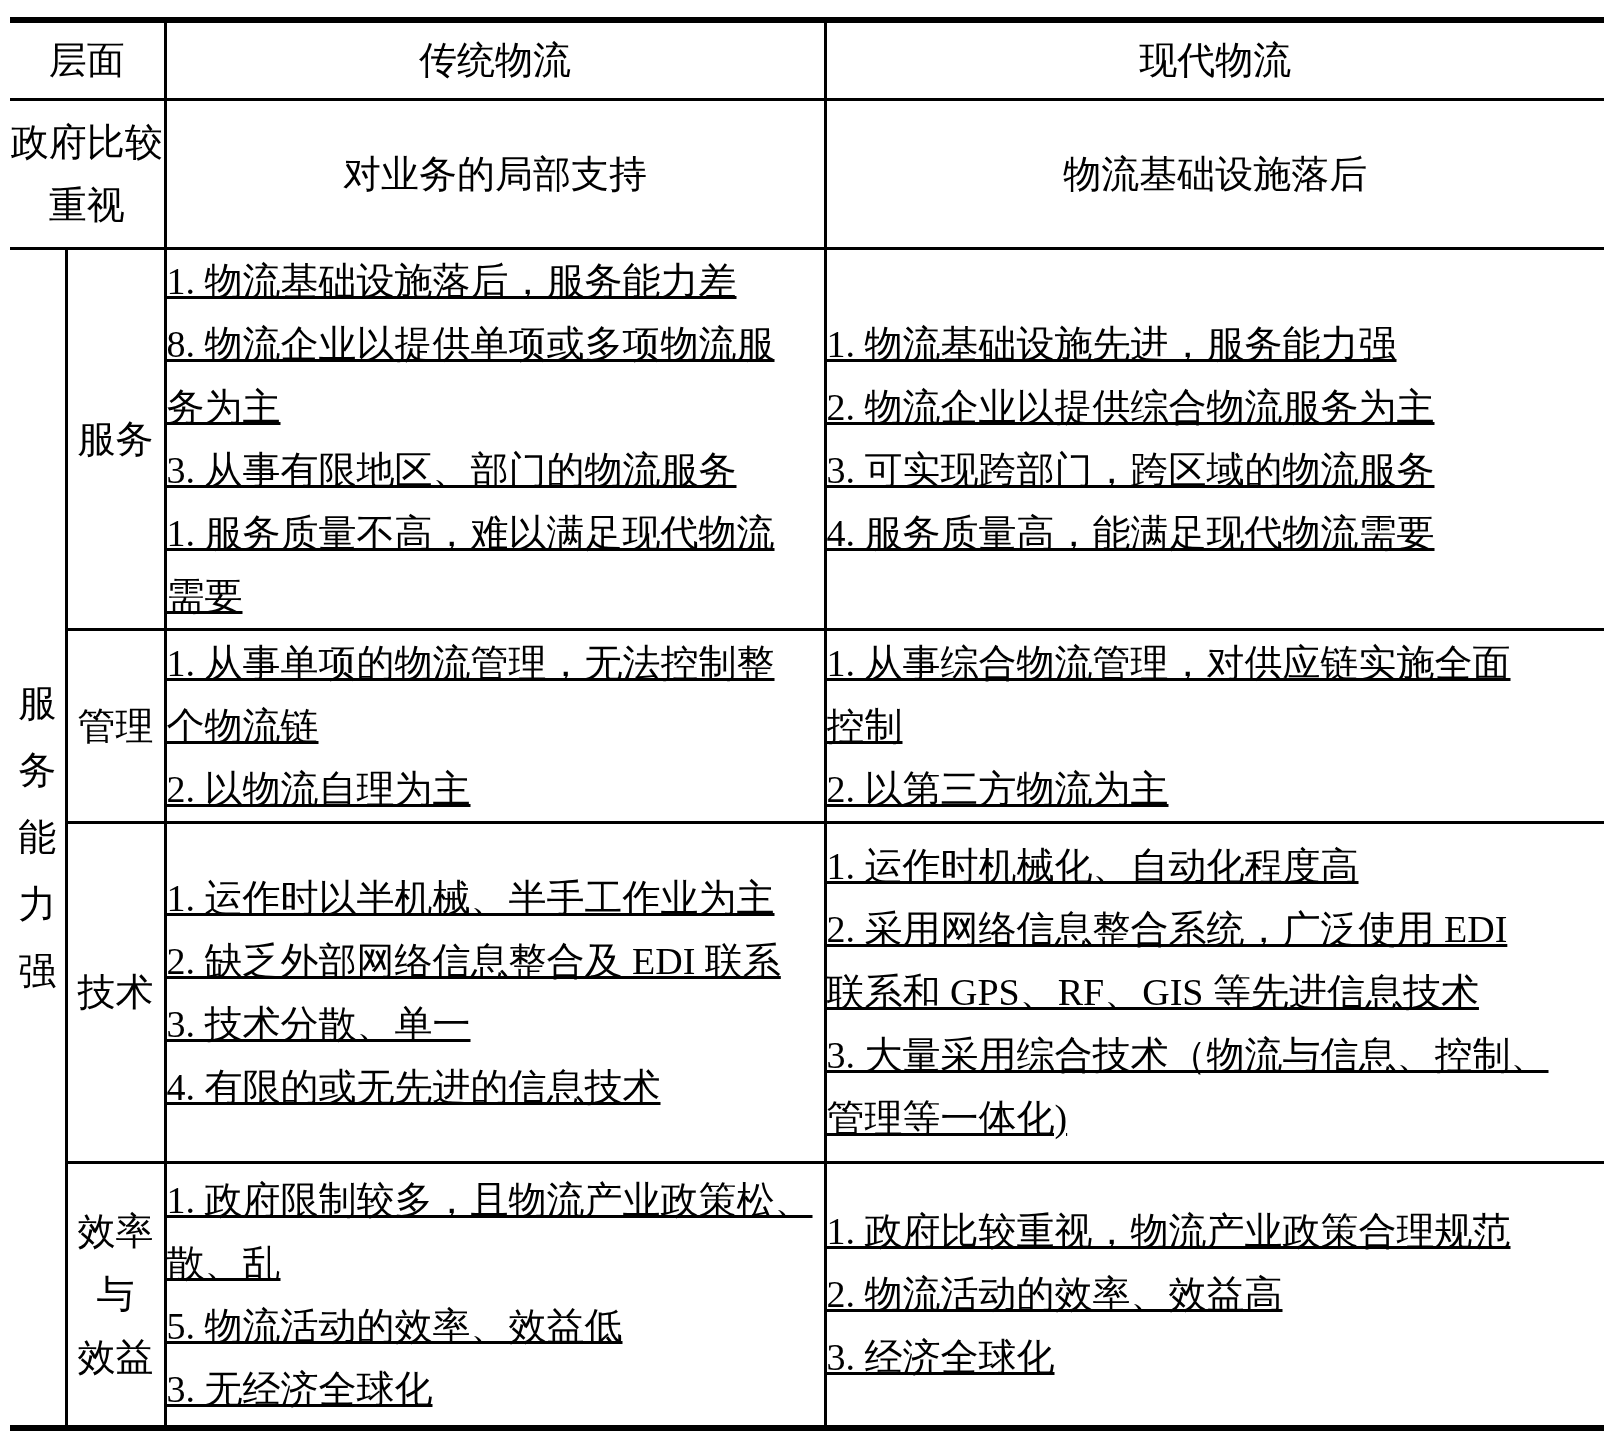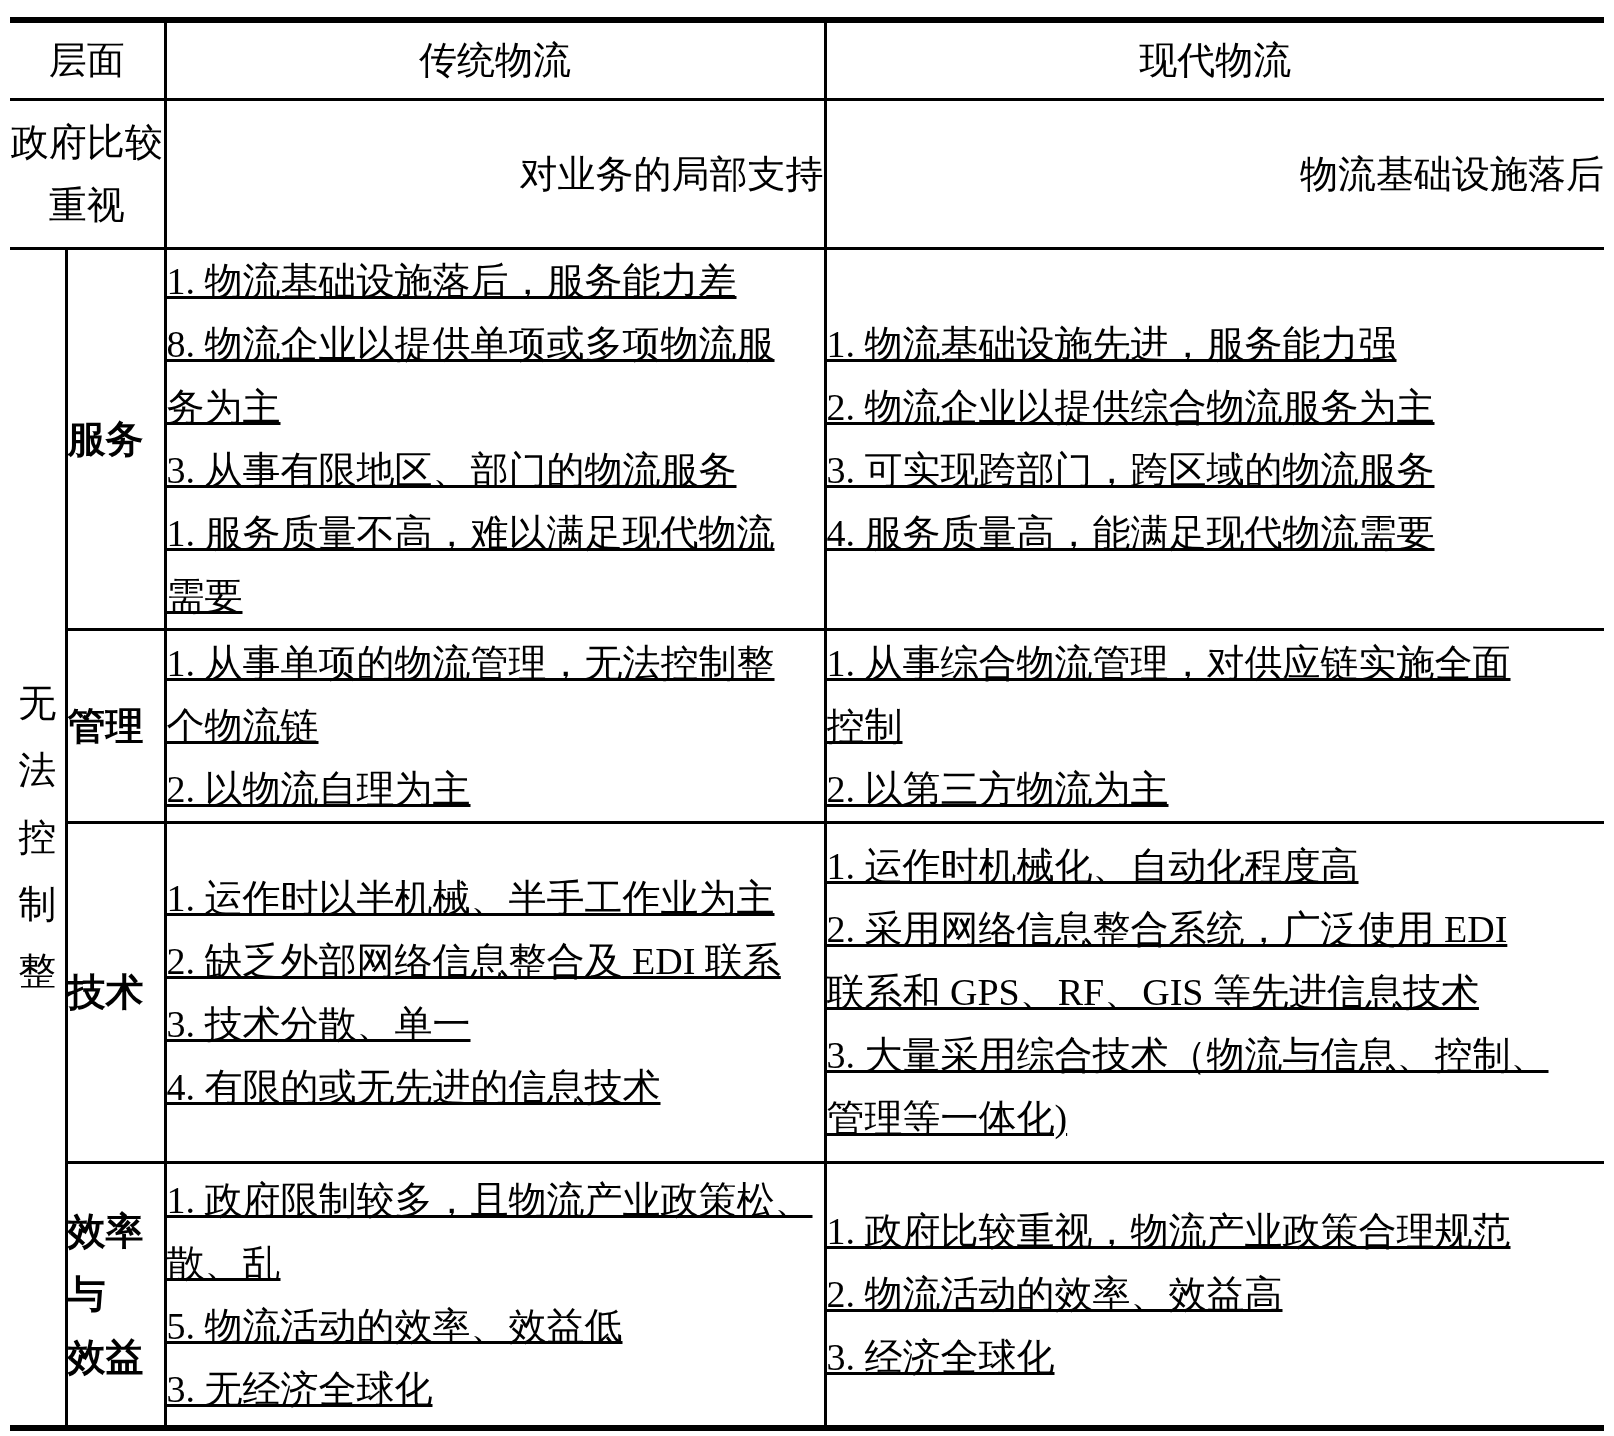--- a/index.html
+++ b/index.html
@@ -32,38 +32,38 @@
     color: #000;
   }
   table.cmp td {
     border: 3px solid #000;
     vertical-align: middle;
     padding: 0;
     overflow: hidden;
   }
   table.cmp td.no-left  { border-left: none; }
   table.cmp td.no-right { border-right: none; }
-  td.center { text-align: right; }
+  td.center { text-align: center; }
   td.hdr    { text-align: center; }
   td.wraplabel {
     text-align: center;
     padding: 0 6px;
     word-break: break-all;
   }
   td.vlabel {
     text-align: center;
     padding: 0 6px;
     word-break: break-all;
     line-height: 67px;
   }
   td.sublabel {
+    text-align: center;
     padding: 0 4px;
     word-break: break-all;
     white-space: pre-line;
-    font-weight: bold;
   }
   td.content {
     text-align: left;
     padding: 0 6px 0 20px;
     text-decoration: underline;
   }
   td.content .item {
     white-space: pre-line;
     text-align: left;
   }
@@ -94,21 +94,21 @@
       <td class="hdr no-right">现代物流</td>
     </tr>
 
     <tr class="r2">
       <td colspan="2" class="wraplabel no-left">政府比较重视</td>
       <td class="center">对业务的局部支持</td>
       <td class="center no-right">物流基础设施落后</td>
     </tr>
 
     <tr class="r3">
-      <td rowspan="4" class="vlabel no-left">无法控制整</td>
+      <td rowspan="4" class="vlabel no-left">服务能力强</td>
       <td class="sublabel">服务</td>
       <td class="content">
         <div class="item">1. 物流基础设施落后，服务能力差</div>
         <div class="item">8. 物流企业以提供单项或多项物流服
 务为主</div>
         <div class="item">3. 从事有限地区、部门的物流服务</div>
         <div class="item">1. 服务质量不高，难以满足现代物流
 需要</div>
       </td>
       <td class="content no-right">

